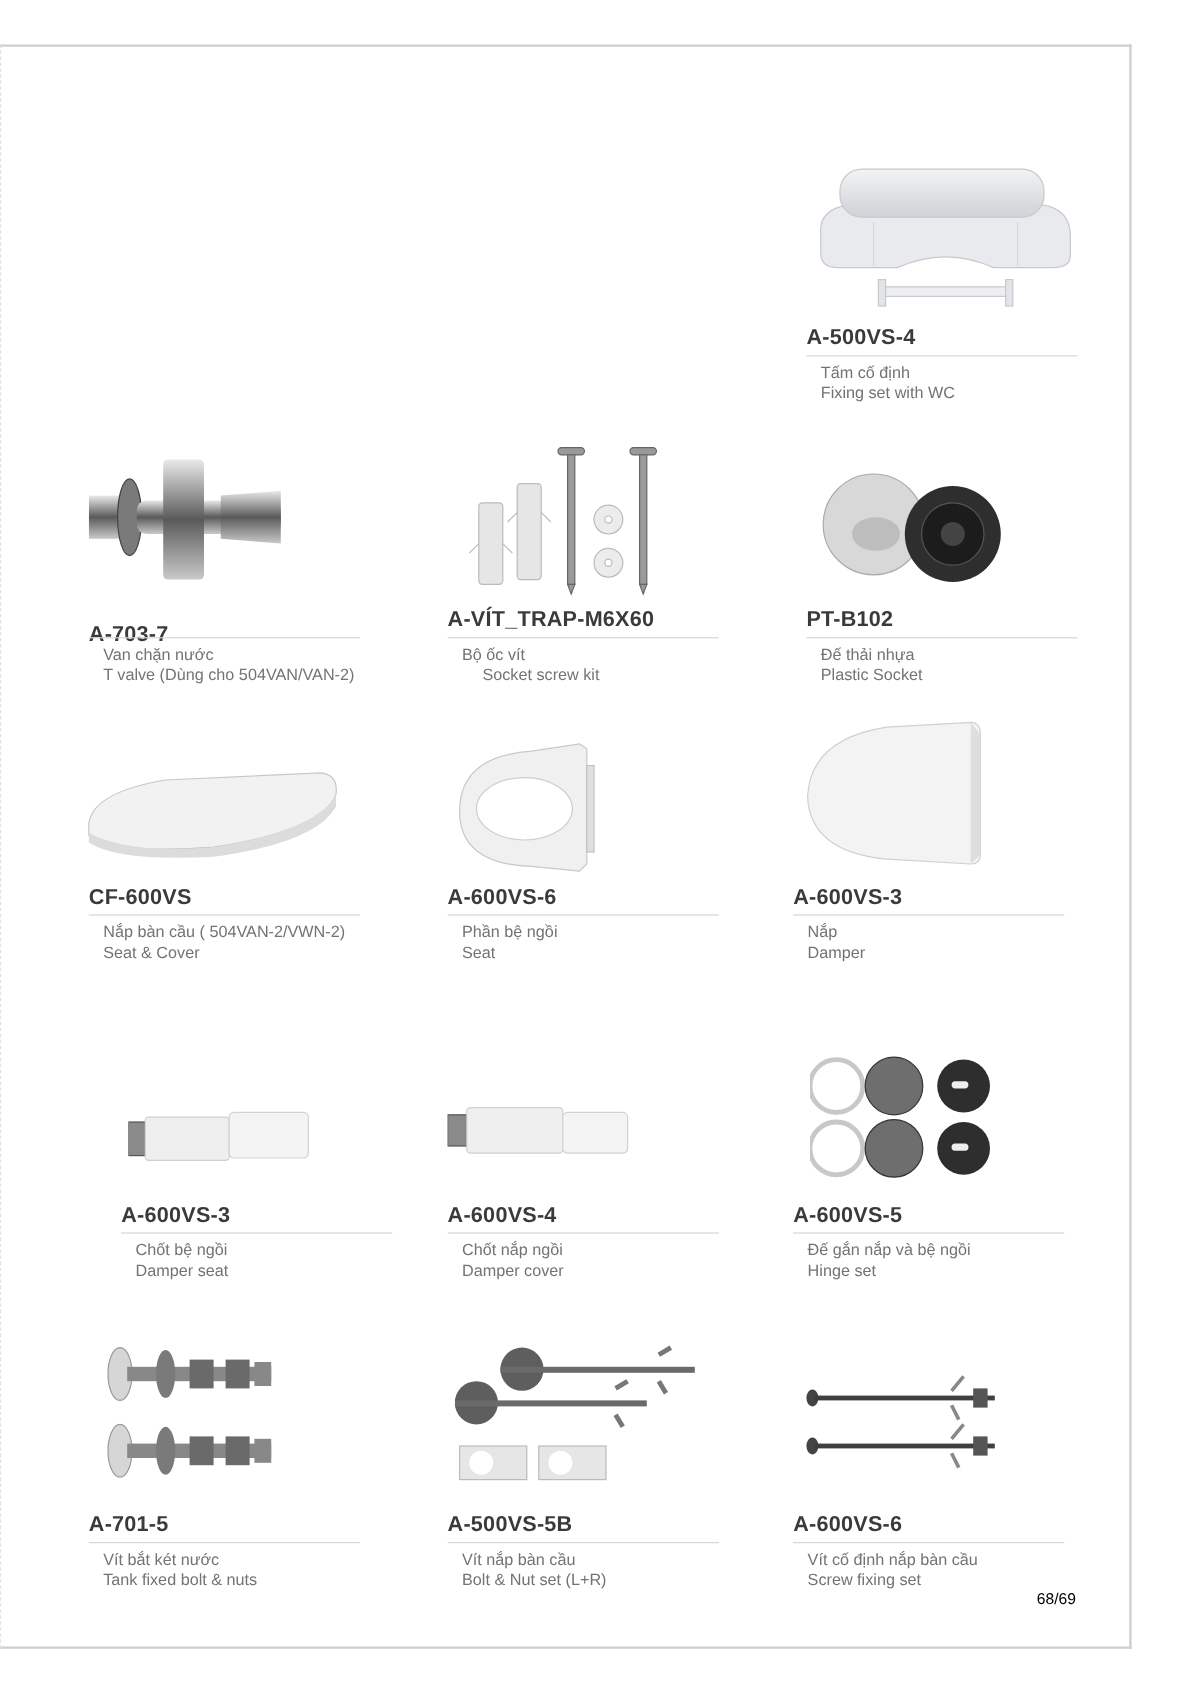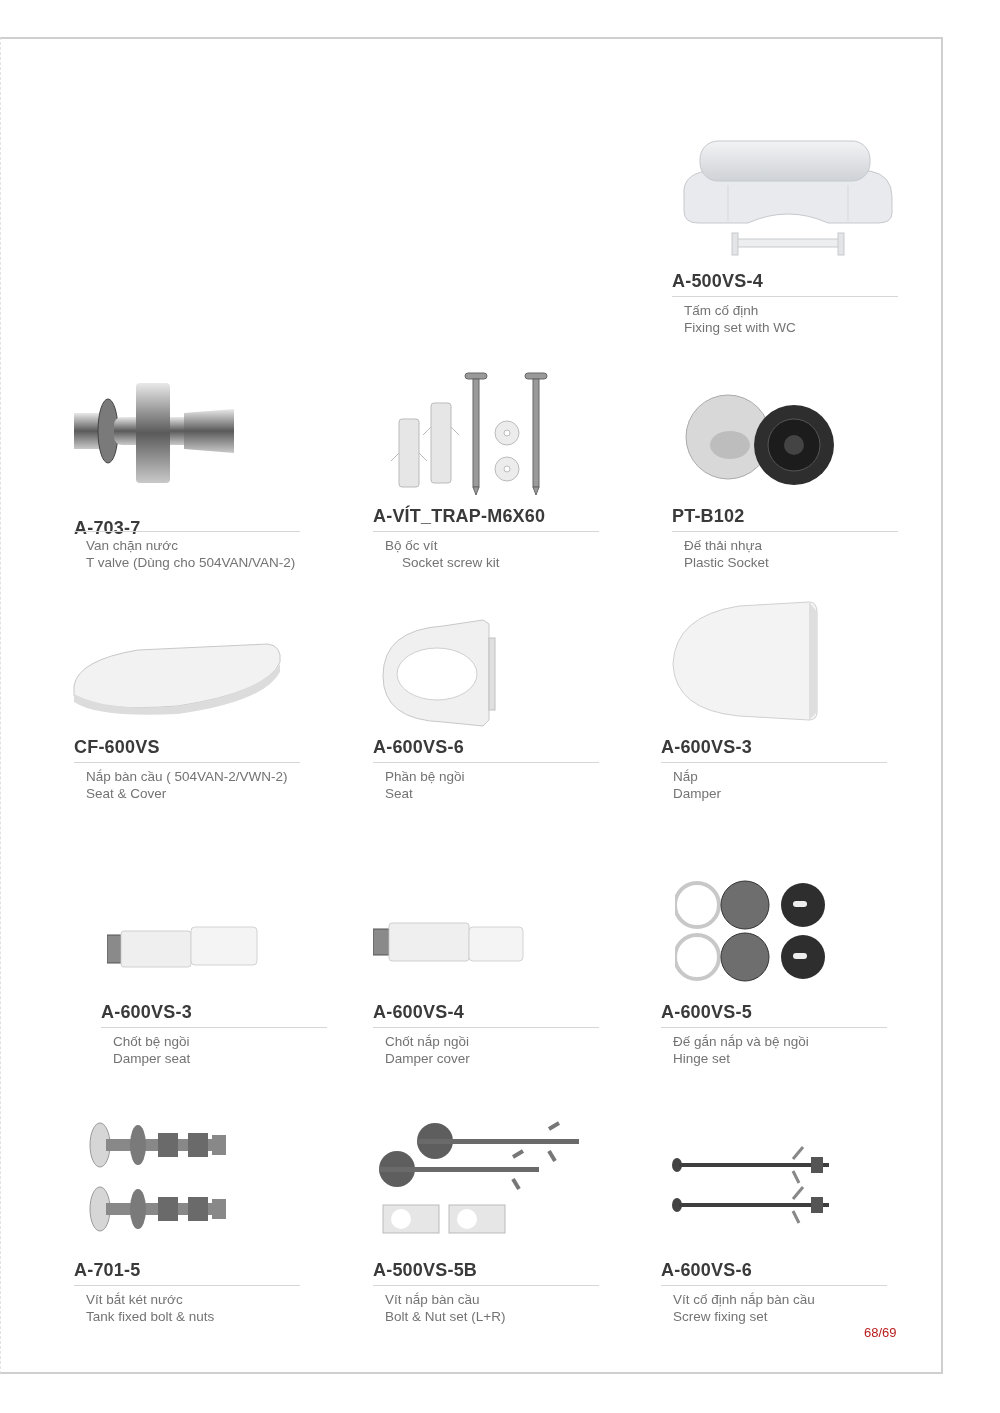--- a/index.html
+++ b/index.html
@@ -10,21 +10,21 @@
       border-left: 1px dashed #e2e2e2; box-sizing: border-box;
     }
     .item { position: absolute; width: 228px; }
     .item .photo { position: absolute; }
     .item .code {
       position: absolute; left: 0; font-size: 18px; font-weight: bold; color: #3a3a3a; letter-spacing: 0.2px;
       white-space: nowrap;
     }
     .item .rule { position: absolute; left: 0; width: 226px; height: 0; border-top: 1px solid #d6d6d6; }
     .item .vi, .item .en { position: absolute; left: 12px; font-size: 13.5px; color: #737373; white-space: nowrap; }
-    .page-number { position: absolute; left: 864px; top: 1325px; font-size: 13px; color: #b91c1c; }
+    .page-number { position: absolute; left: 864px; top: 1325px; font-size: 13px; color: #000000; }
   </style>
 </head>
 <body>
 
 <div class="page-frame"></div>
 
 <div class="item" style="left:672px; top:130px; height:210px;">
   <svg class="photo" width="220" height="130" style="left:6px; top:5px;" viewBox="0 0 220 130">
     <defs>
       <linearGradient id="g1" x1="0" y1="0" x2="0" y2="1">

